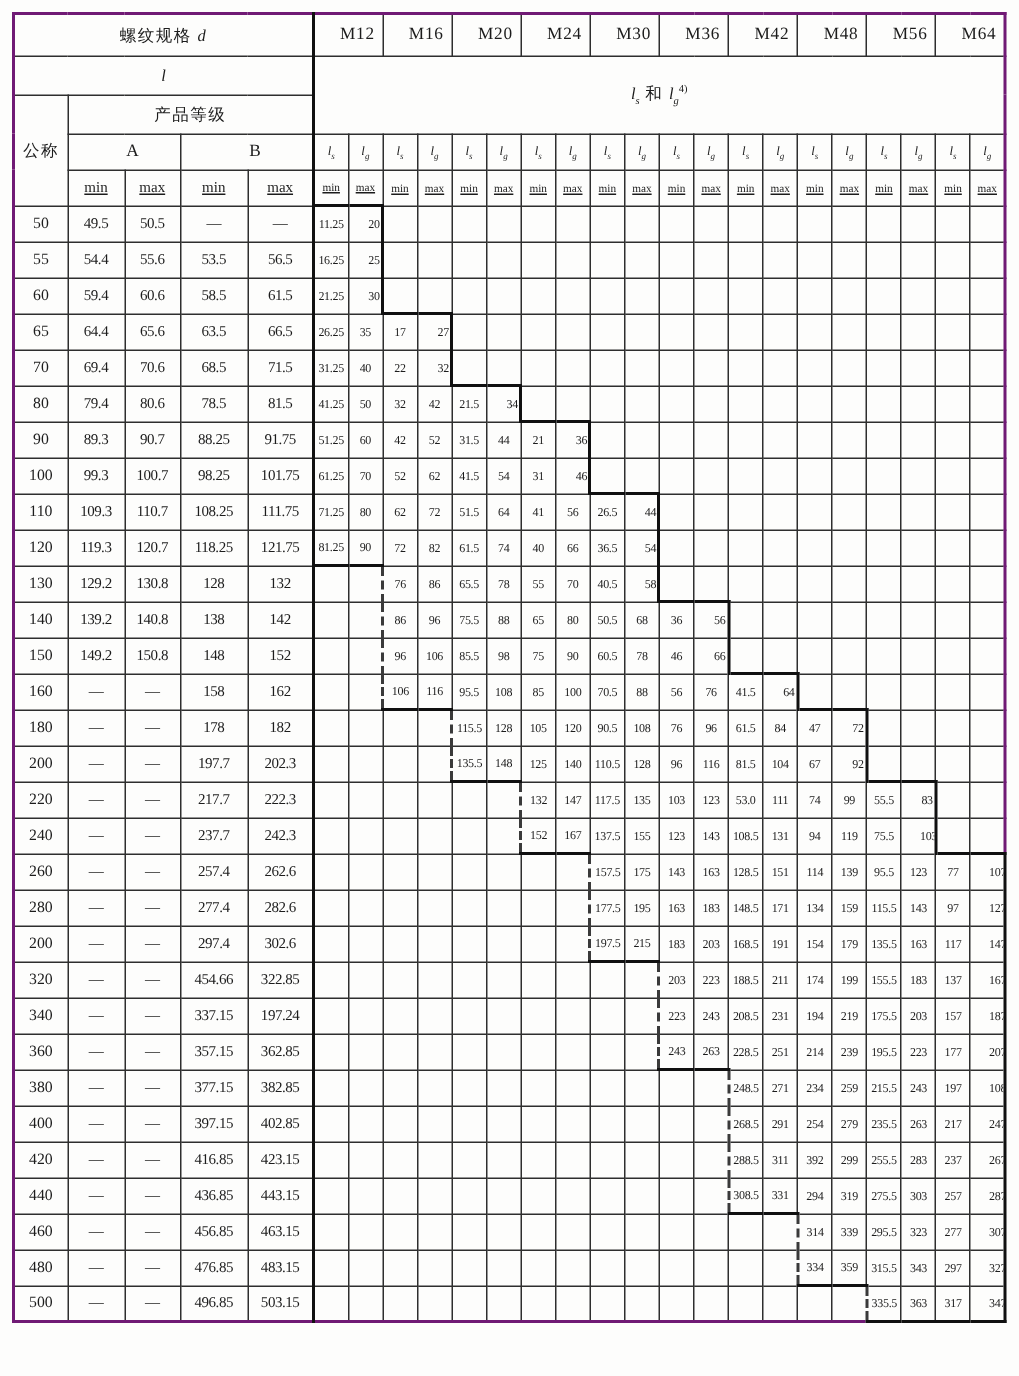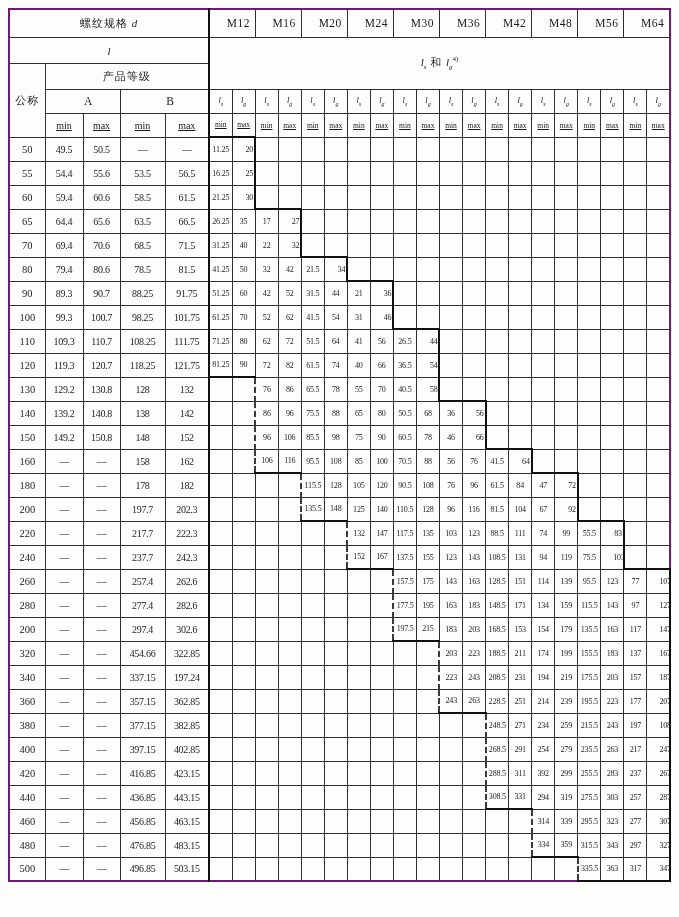--- a/index.html
+++ b/index.html
@@ -565,21 +565,21 @@
           <td class="mc"></td>
           <td class="mc"></td>
           <td class="mc"></td>
           <td class="mc"></td>
           <td class="mc bld">132</td>
           <td class="mc">147</td>
           <td class="mc">117.5</td>
           <td class="mc">135</td>
           <td class="mc">103</td>
           <td class="mc">123</td>
-          <td class="mc">88.5</td>
+          <td class="mc">53.0</td>
           <td class="mc">111</td>
           <td class="mc">74</td>
           <td class="mc">99</td>
           <td class="mc bt">55.5</td>
           <td class="mc bt br">83</td>
           <td class="mc"></td>
           <td class="mc"></td>
         </tr>
         <tr>
           <td class="nom">240</td>
@@ -674,21 +674,21 @@
           <td class="mc"></td>
           <td class="mc"></td>
           <td class="mc"></td>
           <td class="mc"></td>
           <td class="mc"></td>
           <td class="mc bb bld">197.5</td>
           <td class="mc bb">215</td>
           <td class="mc">183</td>
           <td class="mc">203</td>
           <td class="mc">168.5</td>
-          <td class="mc">153</td>
+          <td class="mc">191</td>
           <td class="mc">154</td>
           <td class="mc">179</td>
           <td class="mc">135.5</td>
           <td class="mc">163</td>
           <td class="mc">117</td>
           <td class="mc br">147</td>
         </tr>
         <tr>
           <td class="nom">320</td>
           <td class="lft">—</td>

